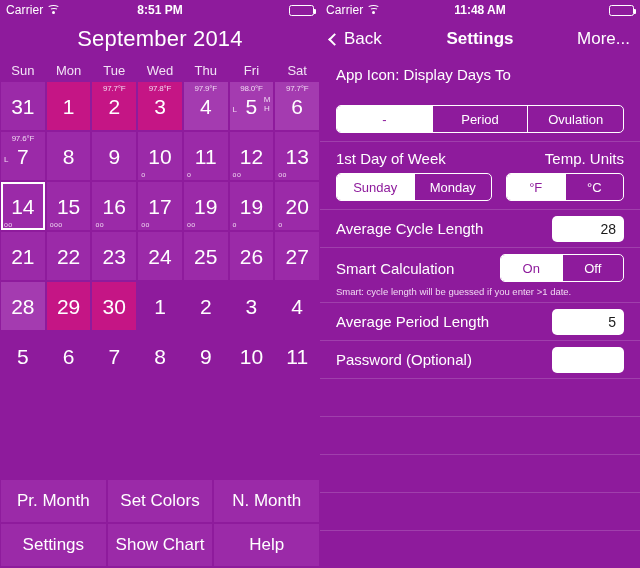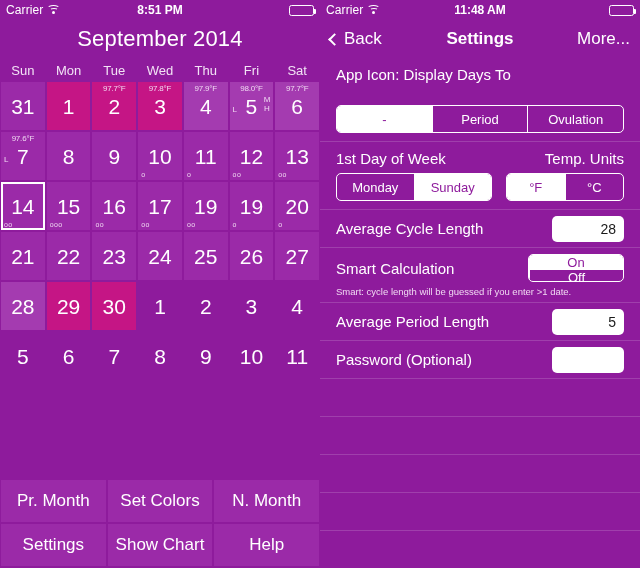--- a/index.html
+++ b/index.html
@@ -352,42 +352,42 @@
           <div class="seg-item active">-</div>
           <div class="seg-item">Period</div>
           <div class="seg-item">Ovulation</div>
         </div>
     </div>
 
     <div class="srow" style="padding-top:8px;padding-bottom:8px;display:flex;gap:14px;">
       <div style="flex:1;">
         <div class="srow-label" style="margin-bottom:6px;">1st Day of Week</div>
         <div class="seg" id="seg-firstday">
+            <div class="seg-item active">Sunday</div>
             <div class="seg-item">Monday</div>
-            <div class="seg-item active">Sunday</div>
           </div>
       </div>
       <div style="width:118px;">
         <div class="srow-label" style="margin-bottom:6px;text-align:right;">Temp. Units</div>
         <div class="seg" id="seg-units">
             <div class="seg-item active">°F</div>
             <div class="seg-item">°C</div>
           </div>
       </div>
     </div>
 
     <div class="srow" style="height:38px;display:flex;align-items:center;">
       <div class="srow-label">Average Cycle Length</div>
       <div class="field" style="margin-left:auto;width:72px;" placeholder="">28</div>
     </div>
 
     <div class="srow" style="padding-top:6px;padding-bottom:5px;">
       <div style="display:flex;align-items:center;">
         <div class="srow-label">Smart Calculation</div>
-        <div class="seg" style="margin-left:auto;width:96px;flex-direction:column;" id="seg-smart">
+        <div class="seg" style="margin-left:auto;width:124px;" id="seg-smart">
             <div class="seg-item active">On</div>
             <div class="seg-item">Off</div>
           </div>
       </div>
       <div class="hint" style="margin-top:4px;">Smart: cycle length will be guessed if you enter &gt;1 date.</div>
     </div>
 
     <div class="srow" style="height:38px;display:flex;align-items:center;">
       <div class="srow-label">Average Period Length</div>
       <div class="field" style="margin-left:auto;width:72px;" placeholder="">5</div>

